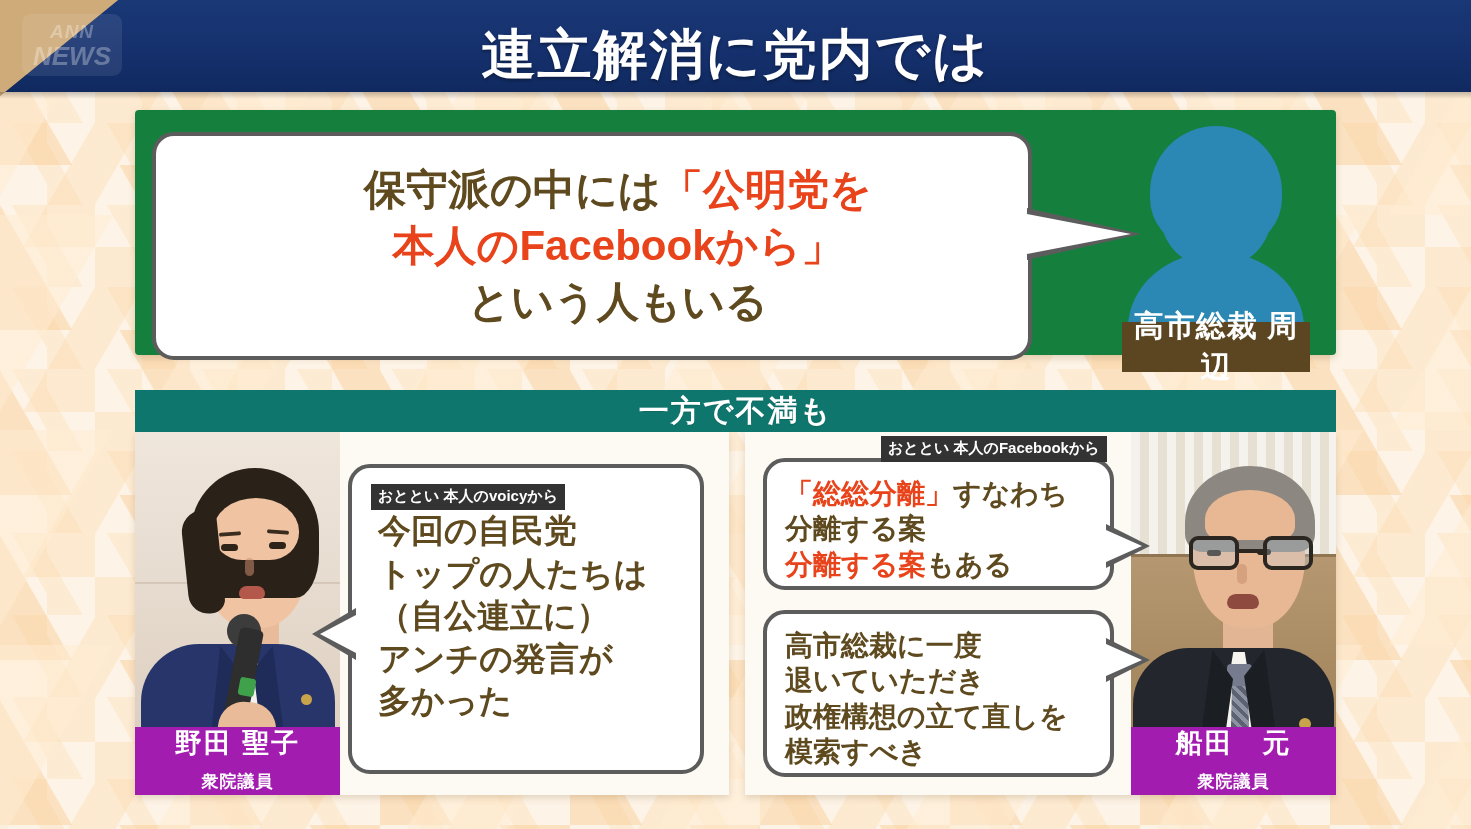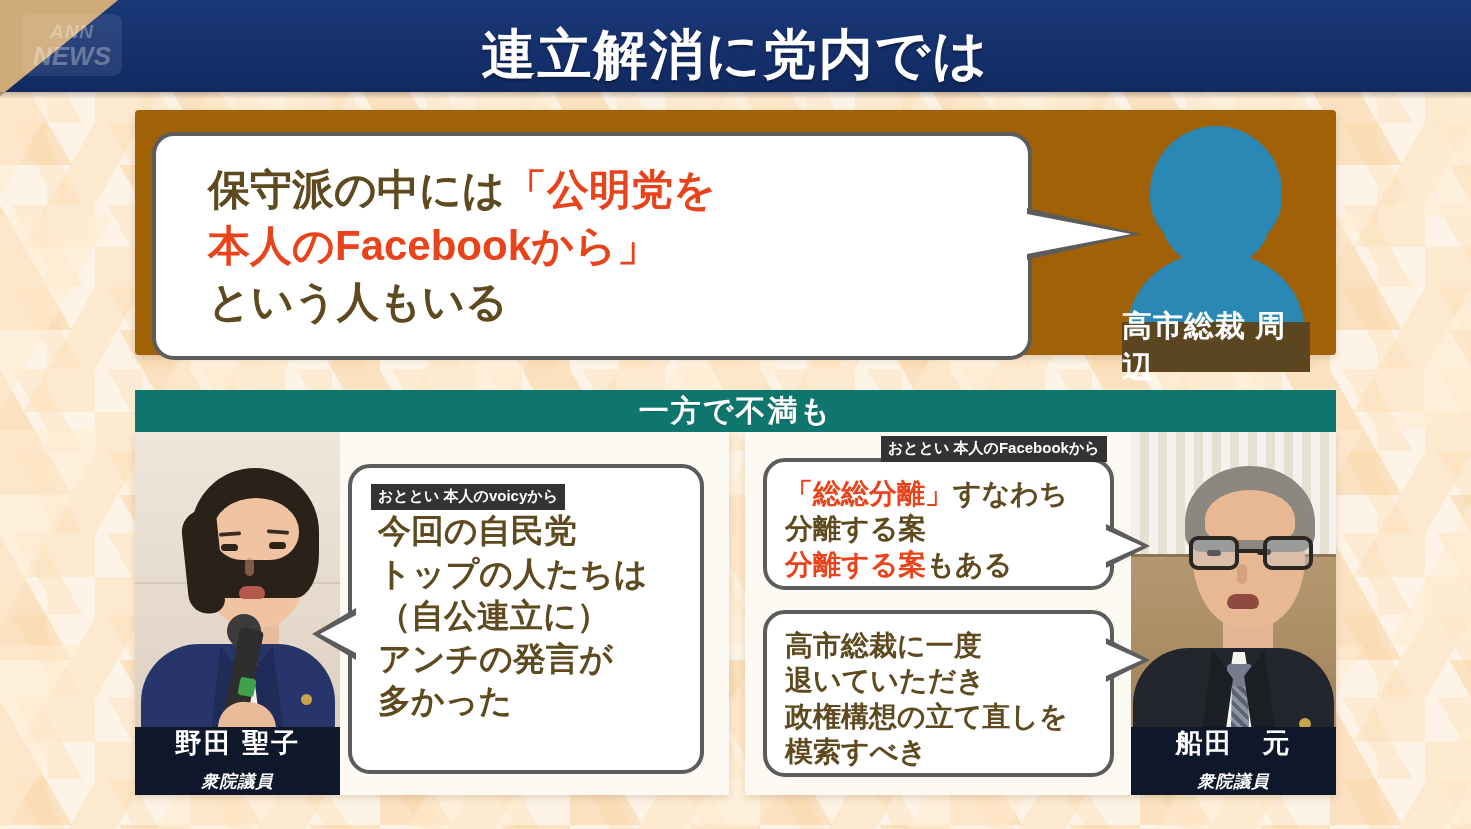--- a/index.html
+++ b/index.html
@@ -89,24 +89,25 @@
   .header-bottom-shadow {
     position:absolute; left:0; top:92px; width:1471px; height:7px;
     background:linear-gradient(180deg, rgba(0,0,0,.22), rgba(0,0,0,0));
     z-index:5;
   }
 
   
   .top-card {
     position:absolute; left:135px; top:110px;
     width:1201px; height:245px;
-    background:#a16207;
+    background:#15803d;
     border-radius:4px;
     box-shadow:0 3px 7px rgba(120,90,50,.22);
     z-index:3;
+    text-align:center;
   }
 
   .bubble {
     position:absolute;
     background:#ffffff;
     border:4px solid #5c5c5c;
     border-radius:22px;
   }
   .bubble-main {
     left:17px; top:22px;
@@ -355,28 +356,28 @@
   .p-r-eye { position:absolute; width:14px; height:6px; background:#2b241c; border-radius:7px; }
   .p-r-eyeL { left:76px; top:118px; }
   .p-r-eyeR { left:126px; top:117px; }
   .p-r-nose { position:absolute; left:106px; top:132px; width:10px; height:20px; background:rgba(196,138,104,.5); border-radius:5px; }
   .p-r-mouth { position:absolute; left:96px; top:162px; width:32px; height:15px; background:#8f4a40; border-radius:14px 14px 10px 10px; }
   .p-r-badge { position:absolute; left:168px; top:286px; width:12px; height:12px; background:#c8a44a; border-radius:50%; }
 
   .photo-name {
     position:absolute; left:0; bottom:0;
     width:100%; height:68px;
-    background:#0f172a;
+    background:#a21caf;
     display:flex; flex-direction:column;
     align-items:center; justify-content:center;
     color:#ffffff;
     z-index:4;
   }
   .photo-name .nm { font-size:27px; font-weight:bold; letter-spacing:2px; line-height:1.1; }
-  .photo-name .ttl { font-size:17px; font-weight:bold; letter-spacing:1px; margin-top:12px;font-style:italic; }
+  .photo-name .ttl { font-size:17px; font-weight:bold; letter-spacing:1px; margin-top:12px; }
 
   
   .src-badge {
     position:absolute;
     background:#333333;
     color:#ffffff;
     font-size:15px; font-weight:bold;
     padding:3px 7px 4px 7px;
     letter-spacing:0px;
     white-space:nowrap;

